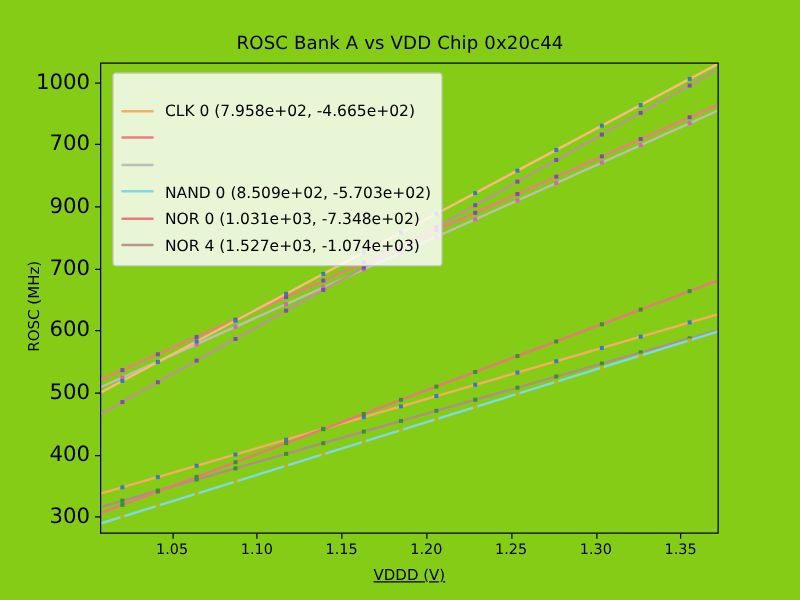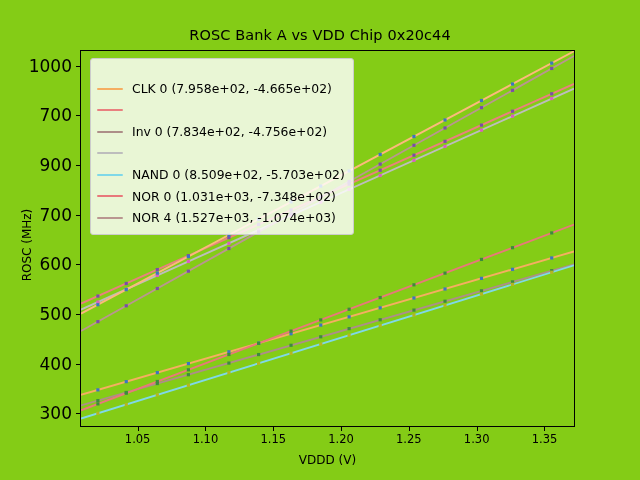--- a/index.html
+++ b/index.html
@@ -76,20 +76,21 @@
     background: #000;
   }
   #xaxis-label {
     position: absolute;
     left: 80px;
     top: 453px;
     width: 495px;
     text-align: center;
     font-size: 12px;
     color: #000;
+    text-decoration: underline;
   }
   #yaxis-label {
     position: absolute;
     left: -53px;
     top: 238px;
     width: 160px;
     text-align: center;
     font-size: 12px;
     color: #000;
     transform: rotate(-90deg);
@@ -320,24 +321,20 @@
 
   <div id="legend">
       <div class="legend-row">
         <span class="legend-swatch" style="background: rgb(245, 174, 97);"></span>
         <span class="legend-text">CLK 0 (7.958e+02, -4.665e+02)</span>
       </div>
       <div class="legend-row">
         <span class="legend-swatch" style="background: rgb(233, 128, 127);"></span>
       </div>
       <div class="legend-row">
-        <span class="legend-swatch" style="background: rgb(173, 142, 136);"></span>
-        <span class="legend-text">Inv 0 (7.834e+02, -4.756e+02)</span>
-      </div>
-      <div class="legend-row">
         <span class="legend-swatch" style="background: rgb(189, 189, 189);"></span>
       </div>
       <div class="legend-row">
         <span class="legend-swatch" style="background: rgb(127, 216, 232);"></span>
         <span class="legend-text">NAND 0 (8.509e+02, -5.703e+02)</span>
       </div>
       <div class="legend-row">
         <span class="legend-swatch" style="background: rgb(232, 120, 123);"></span>
         <span class="legend-text">NOR 0 (1.031e+03, -7.348e+02)</span>
       </div>

